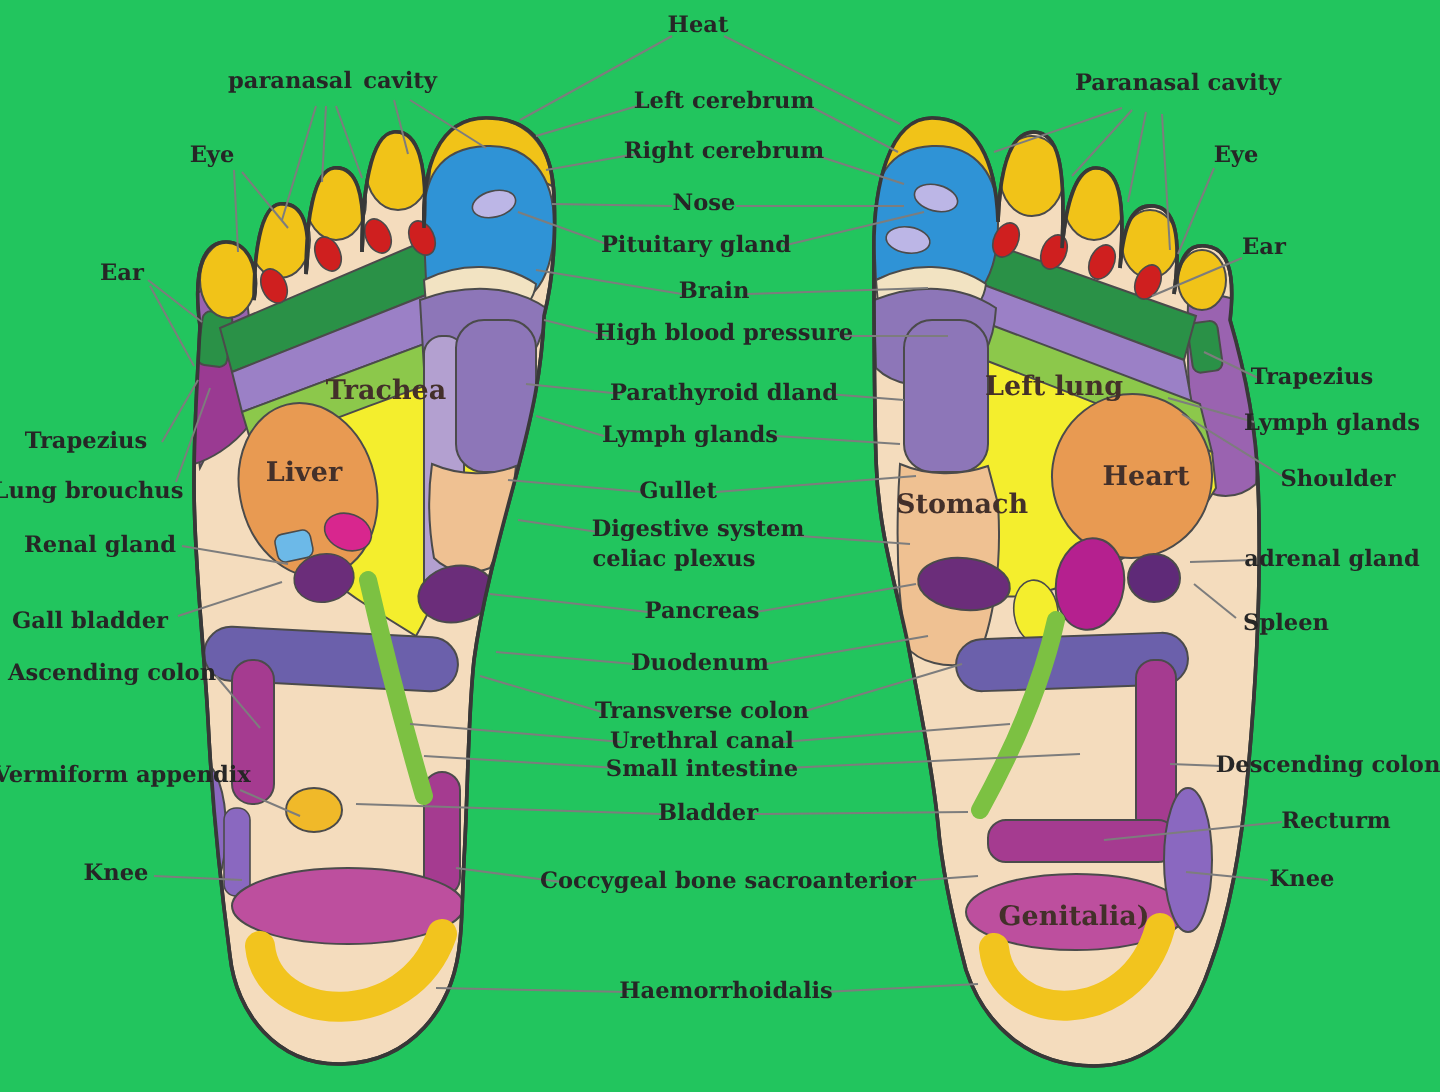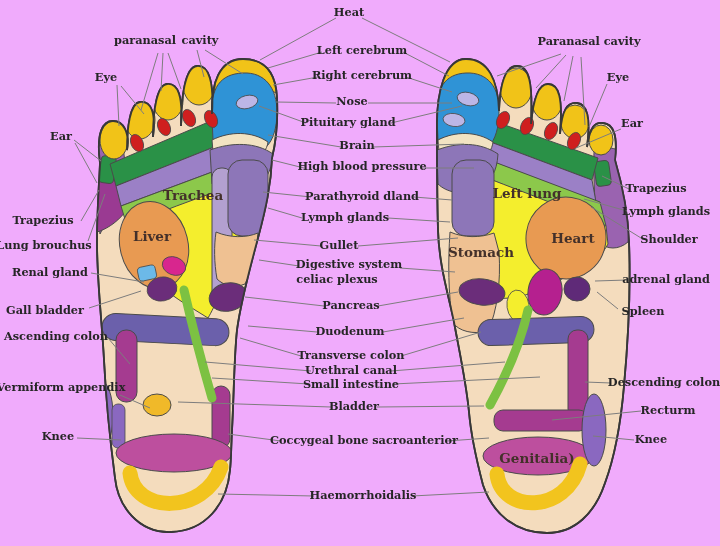--- a/index.html
+++ b/index.html
@@ -1,16 +1,16 @@
 <!DOCTYPE html>
 <html><head>
 <meta charset="utf-8">
 <style>
   html,body{margin:0;padding:0;background:#ffffff;}
-  .canvas{position:relative;width:720px;height:546px;background:#f0abfc;overflow:hidden;
+  .canvas{position:relative;width:720px;height:546px;background:#22c55e;overflow:hidden;
           font-family:"Liberation Sans",sans-serif;}
   svg{position:absolute;left:0;top:0;}
   .foot-base{stroke:#383838;stroke-width:1.8;}
   .zone{stroke:#4b4b4b;stroke-width:1;}
   .zone-thin{stroke:#4b4b4b;stroke-width:0.8;}
   .stripe{fill:none;stroke-linecap:round;}
   .lbl{font-family:"DejaVu Serif",serif;font-weight:700;font-size:11.3px;
        text-anchor:middle;dominant-baseline:middle;}
   .infoot{font-size:13.5px;}
 </style>

